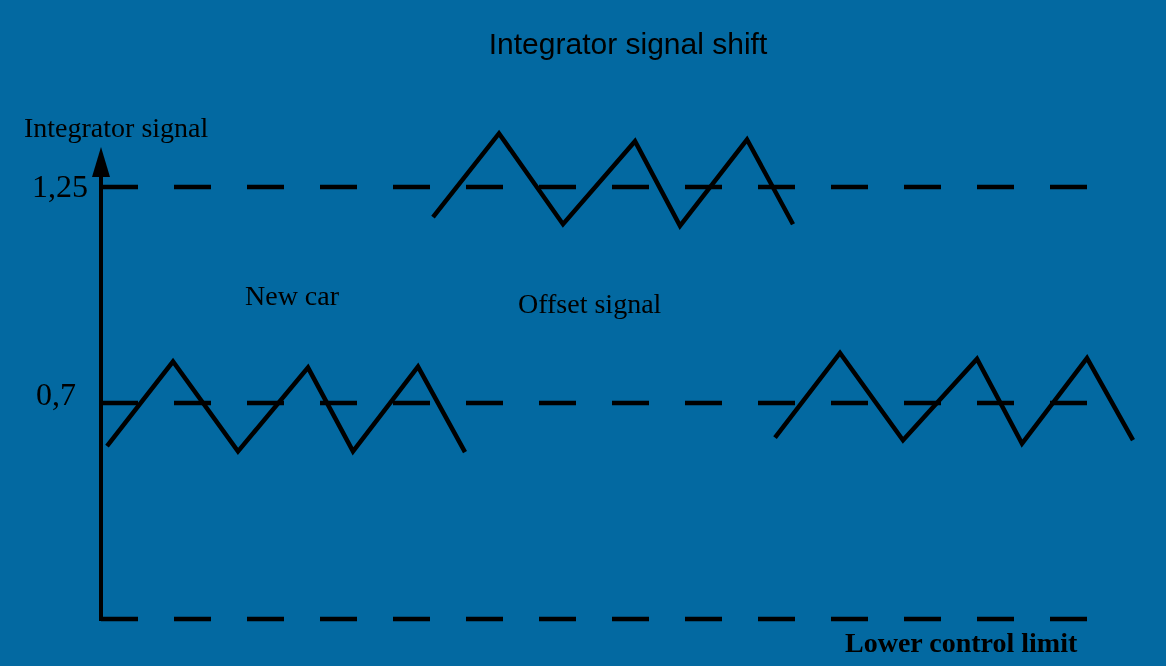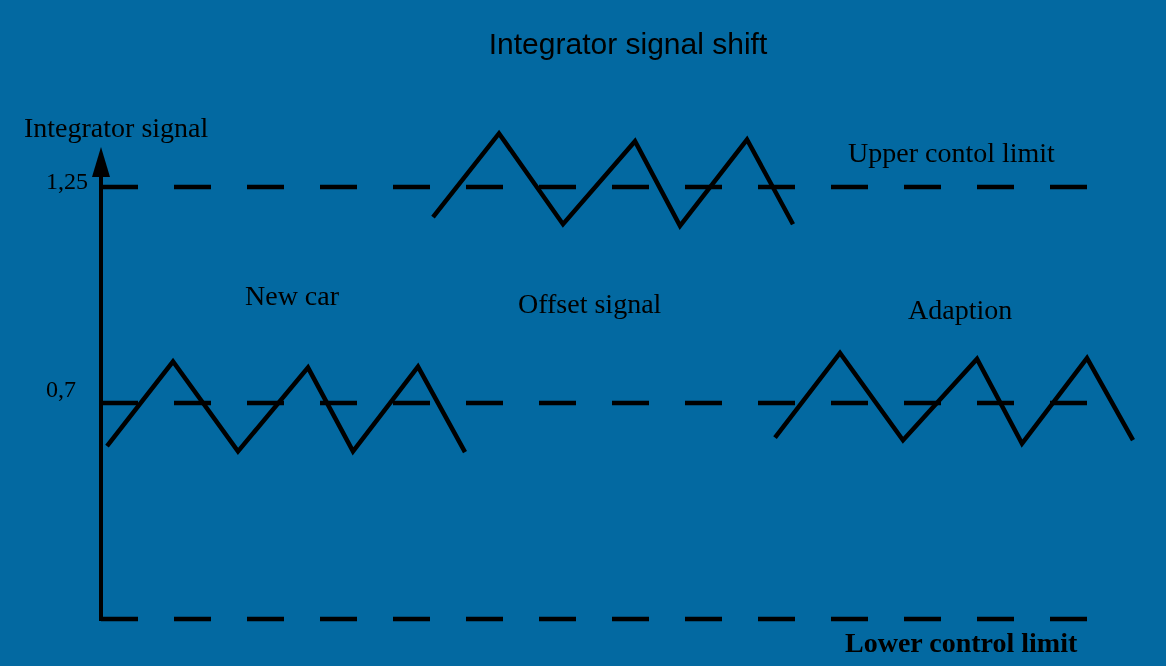--- a/index.html
+++ b/index.html
@@ -22,21 +22,21 @@
     color: #000000;
     line-height: 1.15;
   }
   .title-lbl {
     font-family: "Liberation Sans", sans-serif;
     font-size: 30px;
     left: 628px; top: 27px;
     transform: translateX(-50%);
   }
   .serif-lbl { font-family: "Liberation Serif", serif; font-size: 28px; }
-  .tick-lbl  { font-family: "Liberation Serif", serif; font-size: 24px; text-align: right; }
+  .tick-lbl  { font-family: "Liberation Serif", serif; font-size: 32px; text-align: right; }
 
   .ylabel-lbl { left: 24px;  top: 112px; }
   .tick-125   { left: 0;     top: 168px; width: 88px; }
   .tick-10    { left: 0;     top: 376px; width: 76px; }
   .tick-075   { left: 0;     top: 589px; width: 96px; }
   .newcar-lbl { left: 245px; top: 280px; }
   .offset-lbl { left: 518px; top: 288px; }
   .adapt-lbl  { left: 908px; top: 294px; }
   .upper-lbl  { left: 848px; top: 137px; }
   .lower-lbl  { left: 845px; top: 627px; font-weight: bold; }
@@ -68,20 +68,18 @@
       </g>
   </svg>
 
   <div class="lbl title-lbl">Integrator signal shift</div>
 
   <div class="lbl serif-lbl ylabel-lbl">Integrator signal</div>
 
   <div class="lbl tick-lbl tick-125">1,25</div>
   <div class="lbl tick-lbl tick-10">0,7</div>
 
-  <div class="lbl serif-lbl upper-lbl">Upper contol limit</div>
   <div class="lbl serif-lbl lower-lbl">Lower control limit</div>
 
   <div class="lbl serif-lbl newcar-lbl">New car</div>
   <div class="lbl serif-lbl offset-lbl">Offset signal</div>
-  <div class="lbl serif-lbl adapt-lbl">Adaption</div>
 
 </div>
 
 </body></html>

